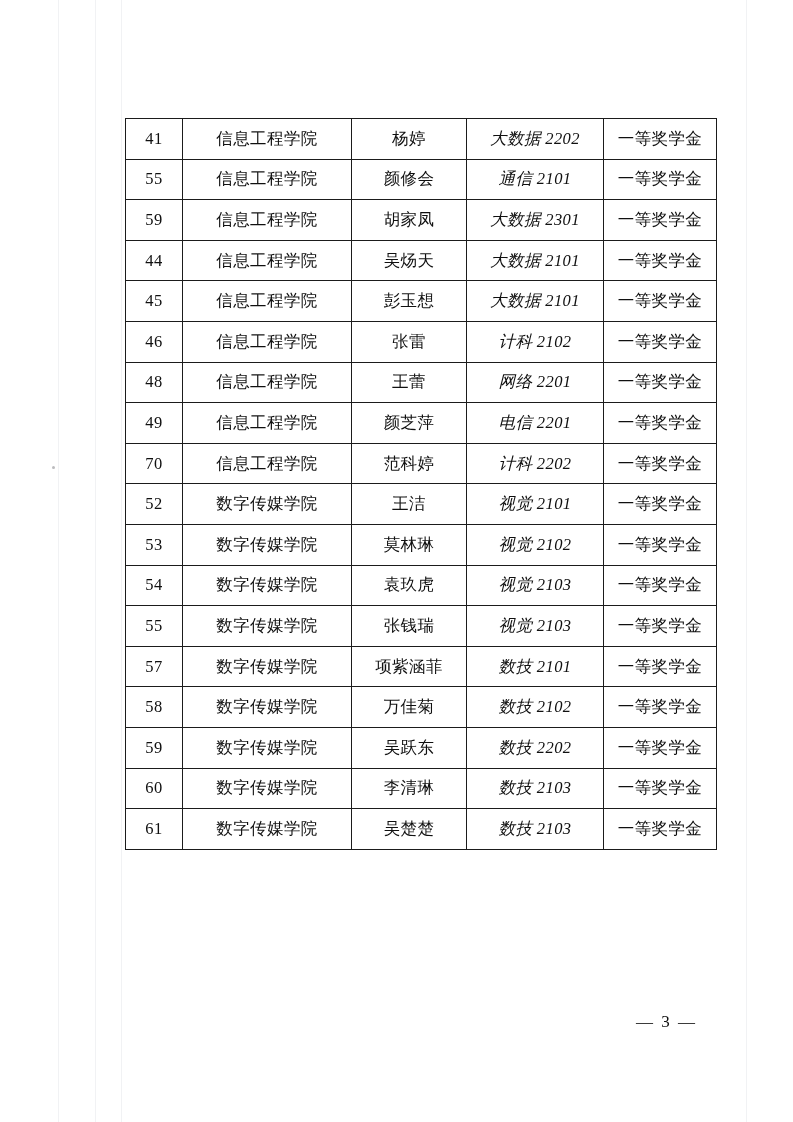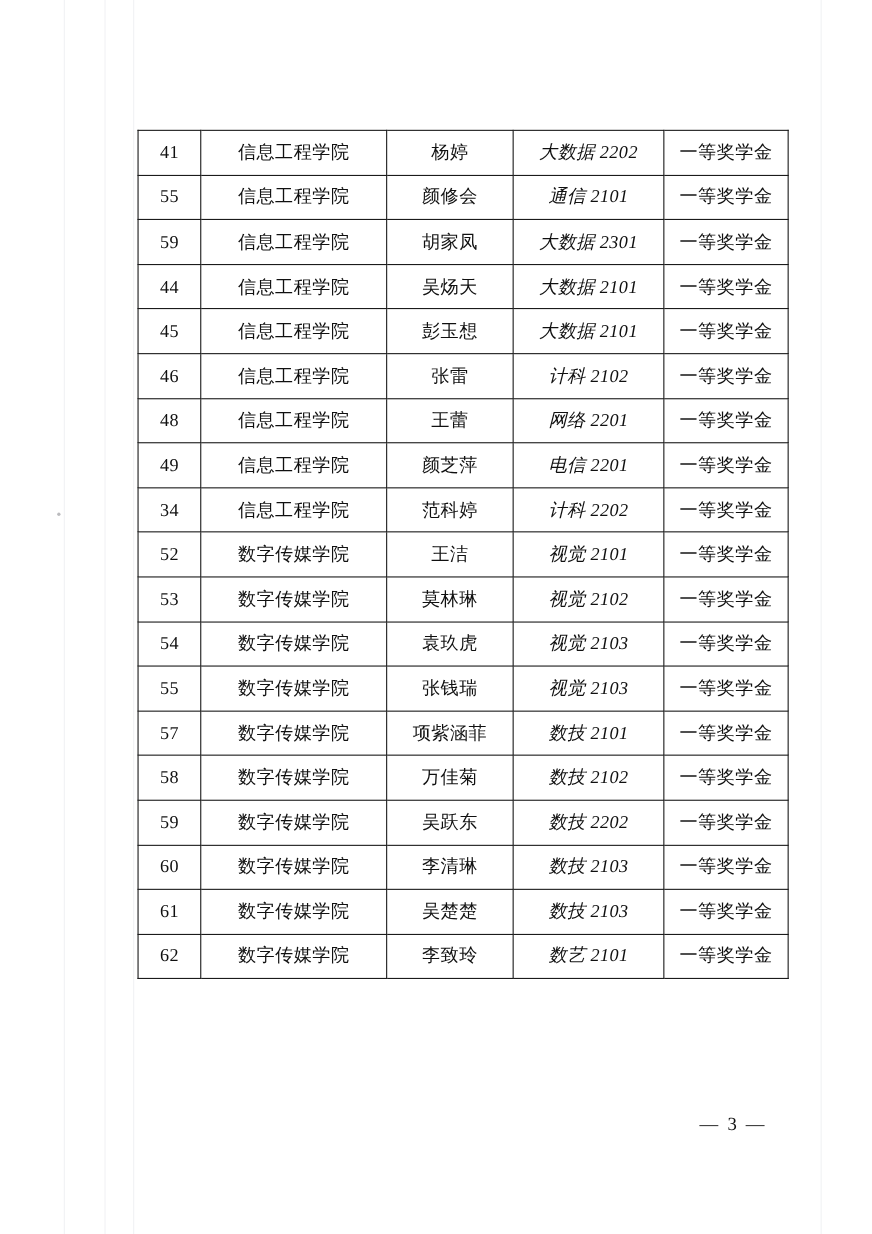--- a/index.html
+++ b/index.html
@@ -152,21 +152,21 @@
             <td class="c-award cn">一等奖学金</td>
           </tr>
           <tr>
             <td class="c-idx cn">49</td>
             <td class="c-dept cn">信息工程学院</td>
             <td class="c-name cn">颜芝萍</td>
             <td class="c-class cn">电信 2201</td>
             <td class="c-award cn">一等奖学金</td>
           </tr>
           <tr>
-            <td class="c-idx cn">34</td>
+            <td class="c-idx cn">70</td>
             <td class="c-dept cn">信息工程学院</td>
             <td class="c-name cn">范科婷</td>
             <td class="c-class cn">计科 2202</td>
             <td class="c-award cn">一等奖学金</td>
           </tr>
           <tr>
             <td class="c-idx cn">52</td>
             <td class="c-dept cn">数字传媒学院</td>
             <td class="c-name cn">王洁</td>
             <td class="c-class cn">视觉 2101</td>
@@ -219,27 +219,20 @@
             <td class="c-dept cn">数字传媒学院</td>
             <td class="c-name cn">李清琳</td>
             <td class="c-class cn">数技 2103</td>
             <td class="c-award cn">一等奖学金</td>
           </tr>
           <tr>
             <td class="c-idx cn">61</td>
             <td class="c-dept cn">数字传媒学院</td>
             <td class="c-name cn">吴楚楚</td>
             <td class="c-class cn">数技 2103</td>
-            <td class="c-award cn">一等奖学金</td>
-          </tr>
-          <tr>
-            <td class="c-idx cn">62</td>
-            <td class="c-dept cn">数字传媒学院</td>
-            <td class="c-name cn">李致玲</td>
-            <td class="c-class cn">数艺 2101</td>
             <td class="c-award cn">一等奖学金</td>
           </tr>
         </tbody>
     </table>
   </div>
 
   <div class="page-number">— 3 —</div>
 
 </div>
 

